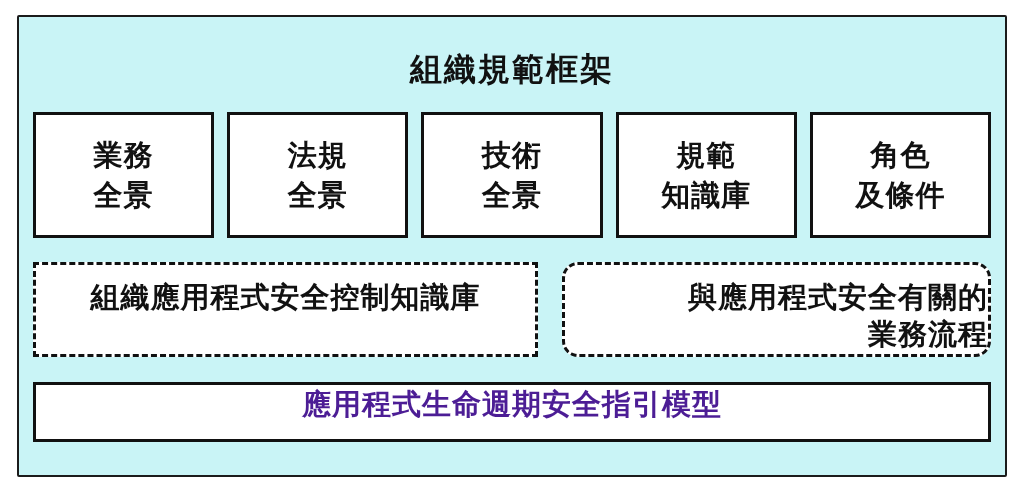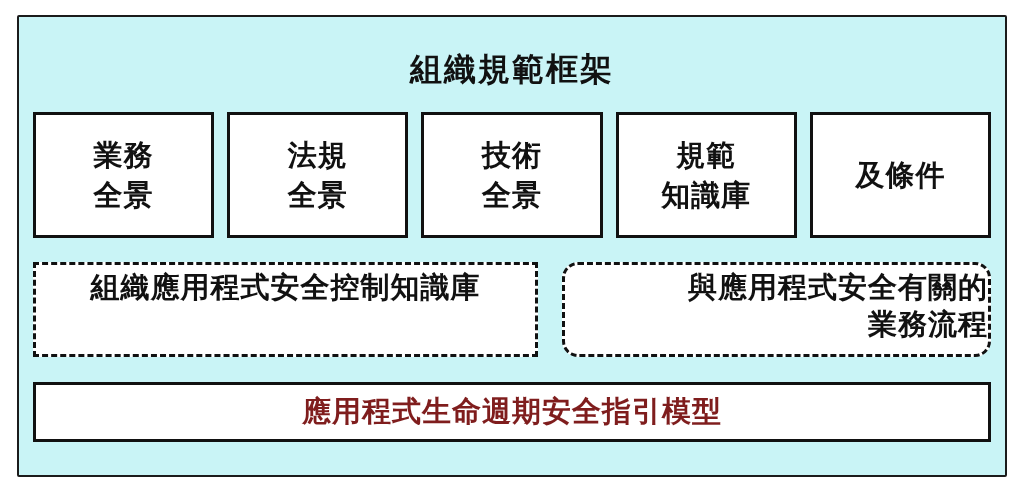--- a/index.html
+++ b/index.html
@@ -75,45 +75,44 @@
   .dashed-box {
     box-sizing: border-box;
     background: #ffffff;
     border: 3px dashed #111111;
     text-align: center;
     font-size: 29px;
     font-weight: 700;
     line-height: 37px;
     letter-spacing: 1px;
     color: #111111;
-    padding-top: 4px;
+    padding-top: 14px;
   }
   .dashed-box.square { width: 505px; }
   .dashed-box.rounded { flex: 1; border-radius: 16px; text-align: right; }
   .row3 {
     position: absolute;
     left: 14px;
     right: 14px;
     top: 365px;
     height: 60px;
   }
   .bottom-box {
     box-sizing: border-box;
     width: 100%;
     height: 100%;
     background: #ffffff;
     border: 3px solid #111111;
     display: flex;
     justify-content: center;
-    align-items: center;
     text-align: center;
     font-size: 29px;
     font-weight: 700;
     letter-spacing: 1px;
-    color: #7f1d1d;
+    color: #4c1d95;
   }
   .line { display: block; }
 </style>
 </head>
 <body>
 
 <div class="stage">
   <div class="frame">
 
     <div class="title">組織規範框架</div>
@@ -129,20 +128,21 @@
       </div>
       <div class="solid-box">
         <span class="line">技術</span>
         <span class="line">全景</span>
       </div>
       <div class="solid-box">
         <span class="line">規範</span>
         <span class="line">知識庫</span>
       </div>
       <div class="solid-box">
+        <span class="line">角色</span>
         <span class="line">及條件</span>
       </div>
     </div>
 
     <div class="row2">
       <div class="dashed-box square">
         <span class="line">組織應用程式安全控制知識庫</span>
       </div>
       <div class="dashed-box rounded">
         <span class="line">與應用程式安全有關的</span>

